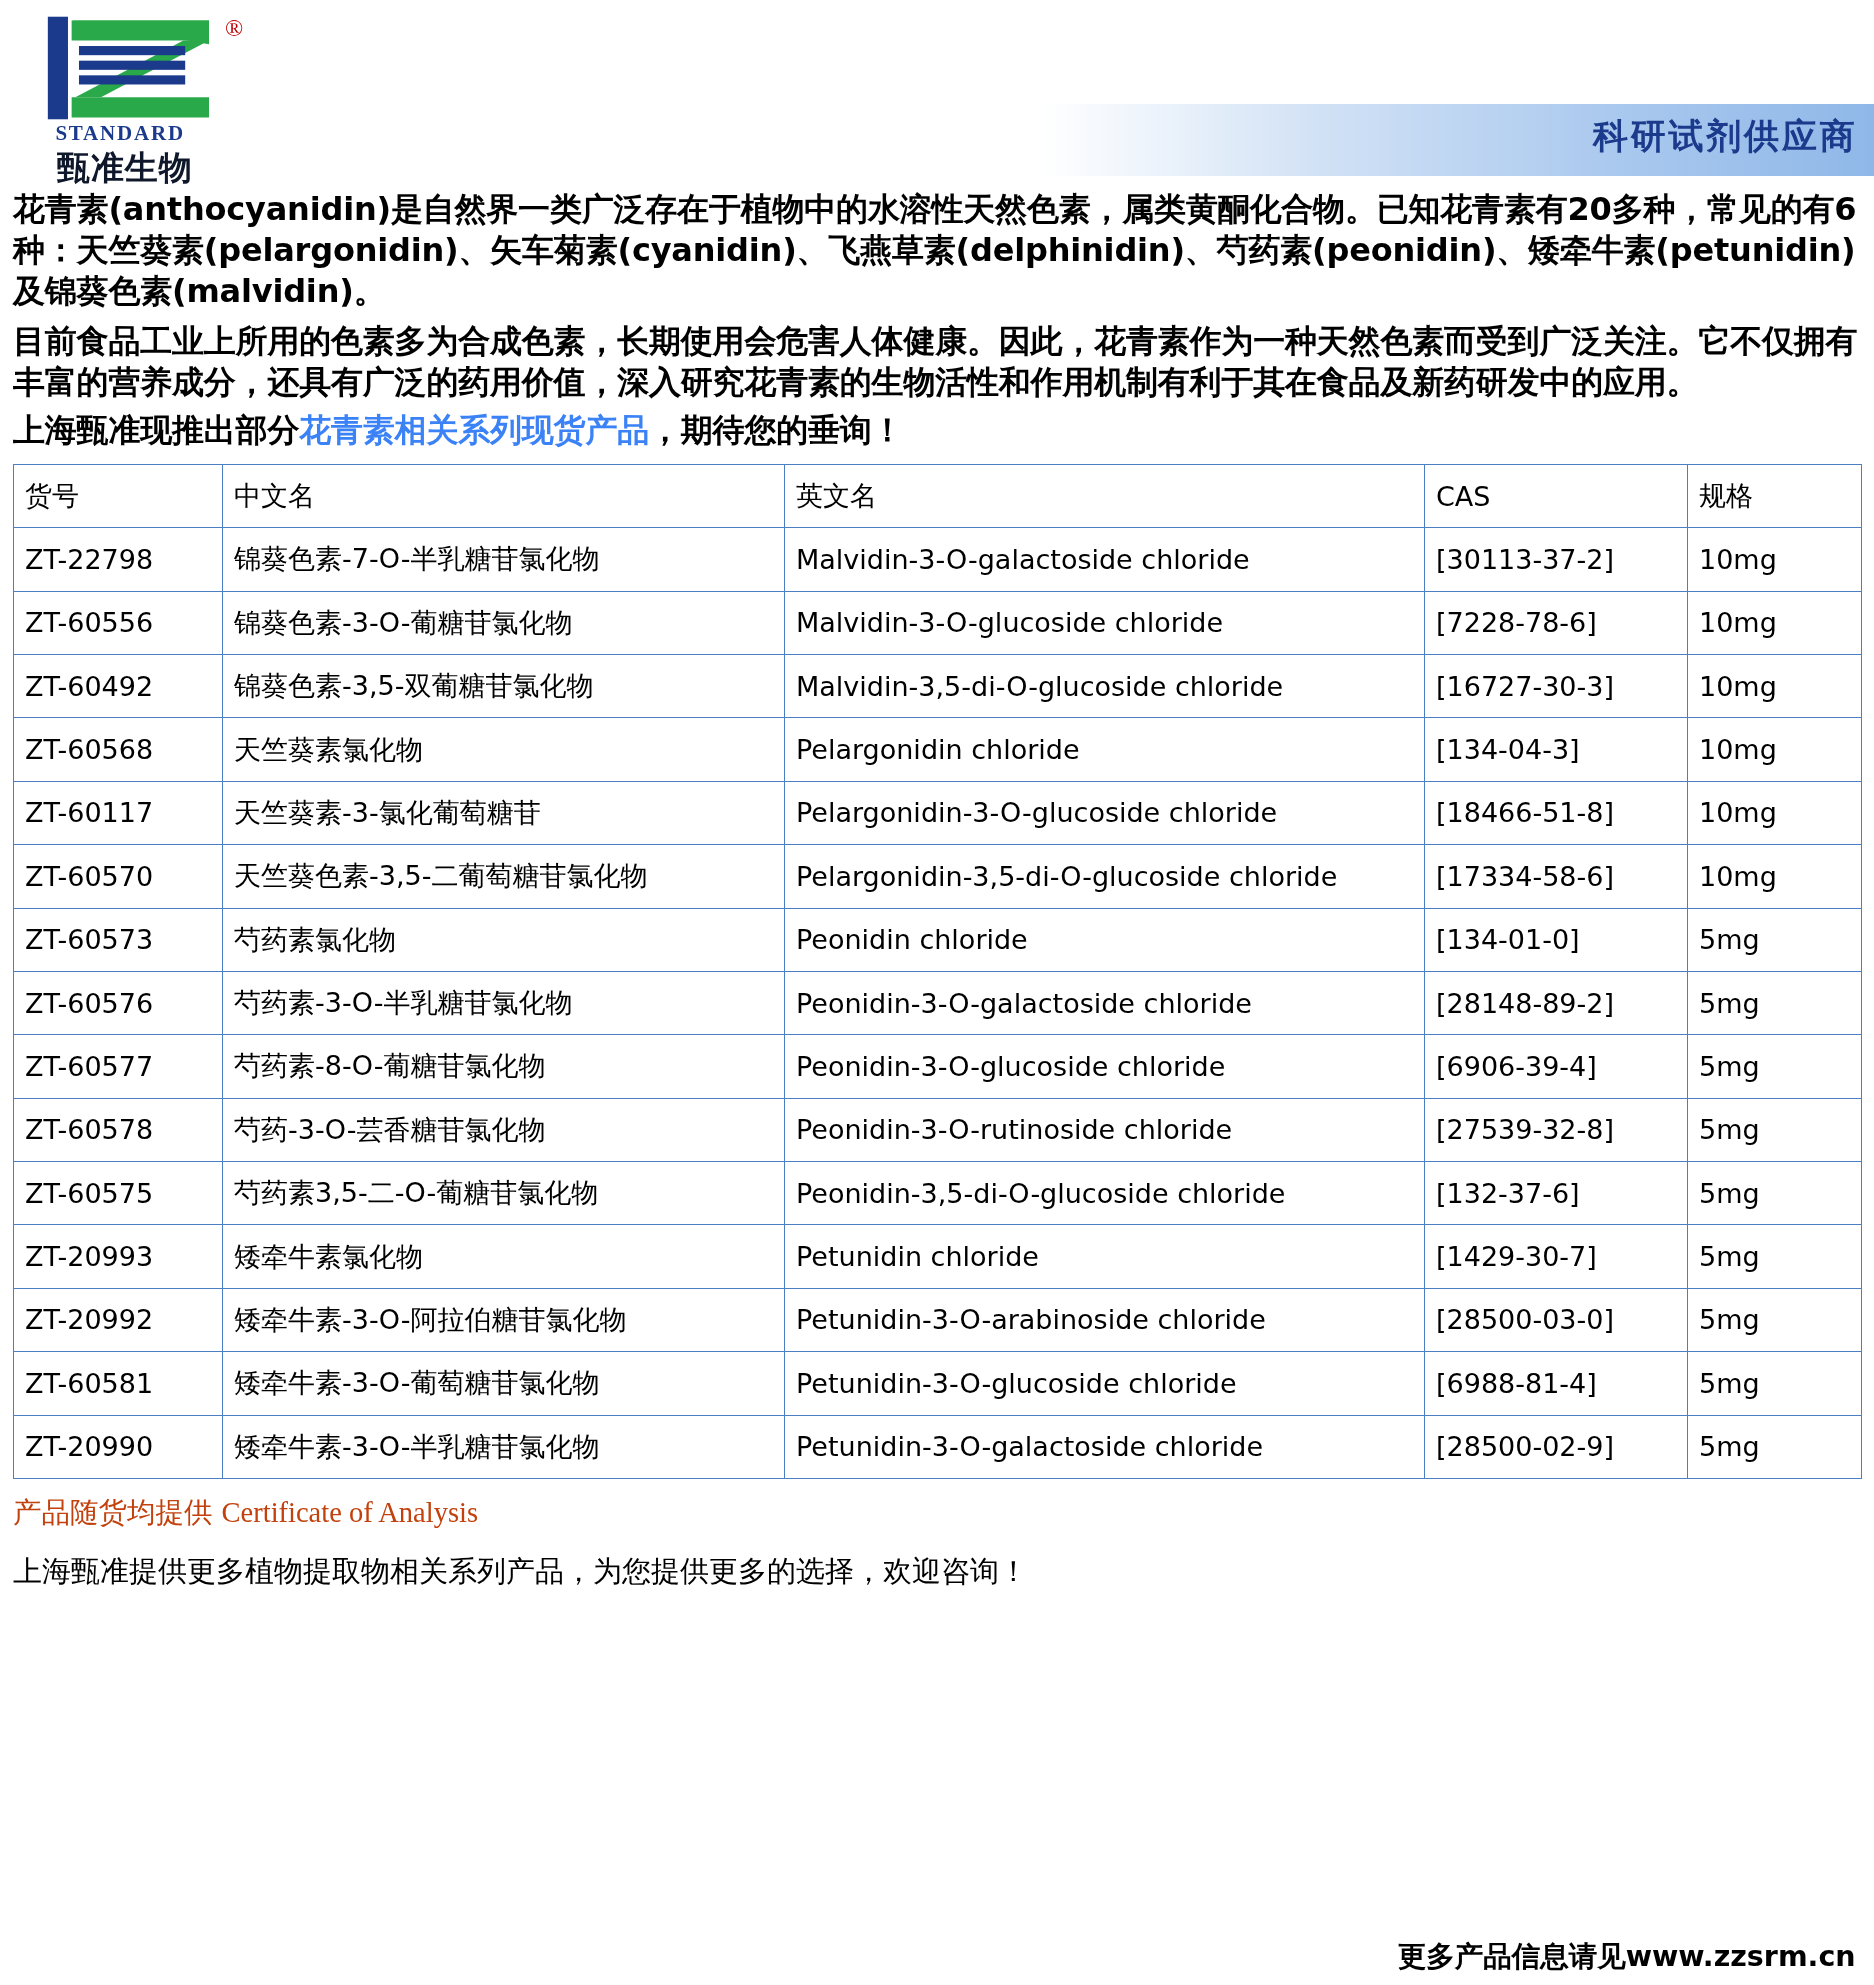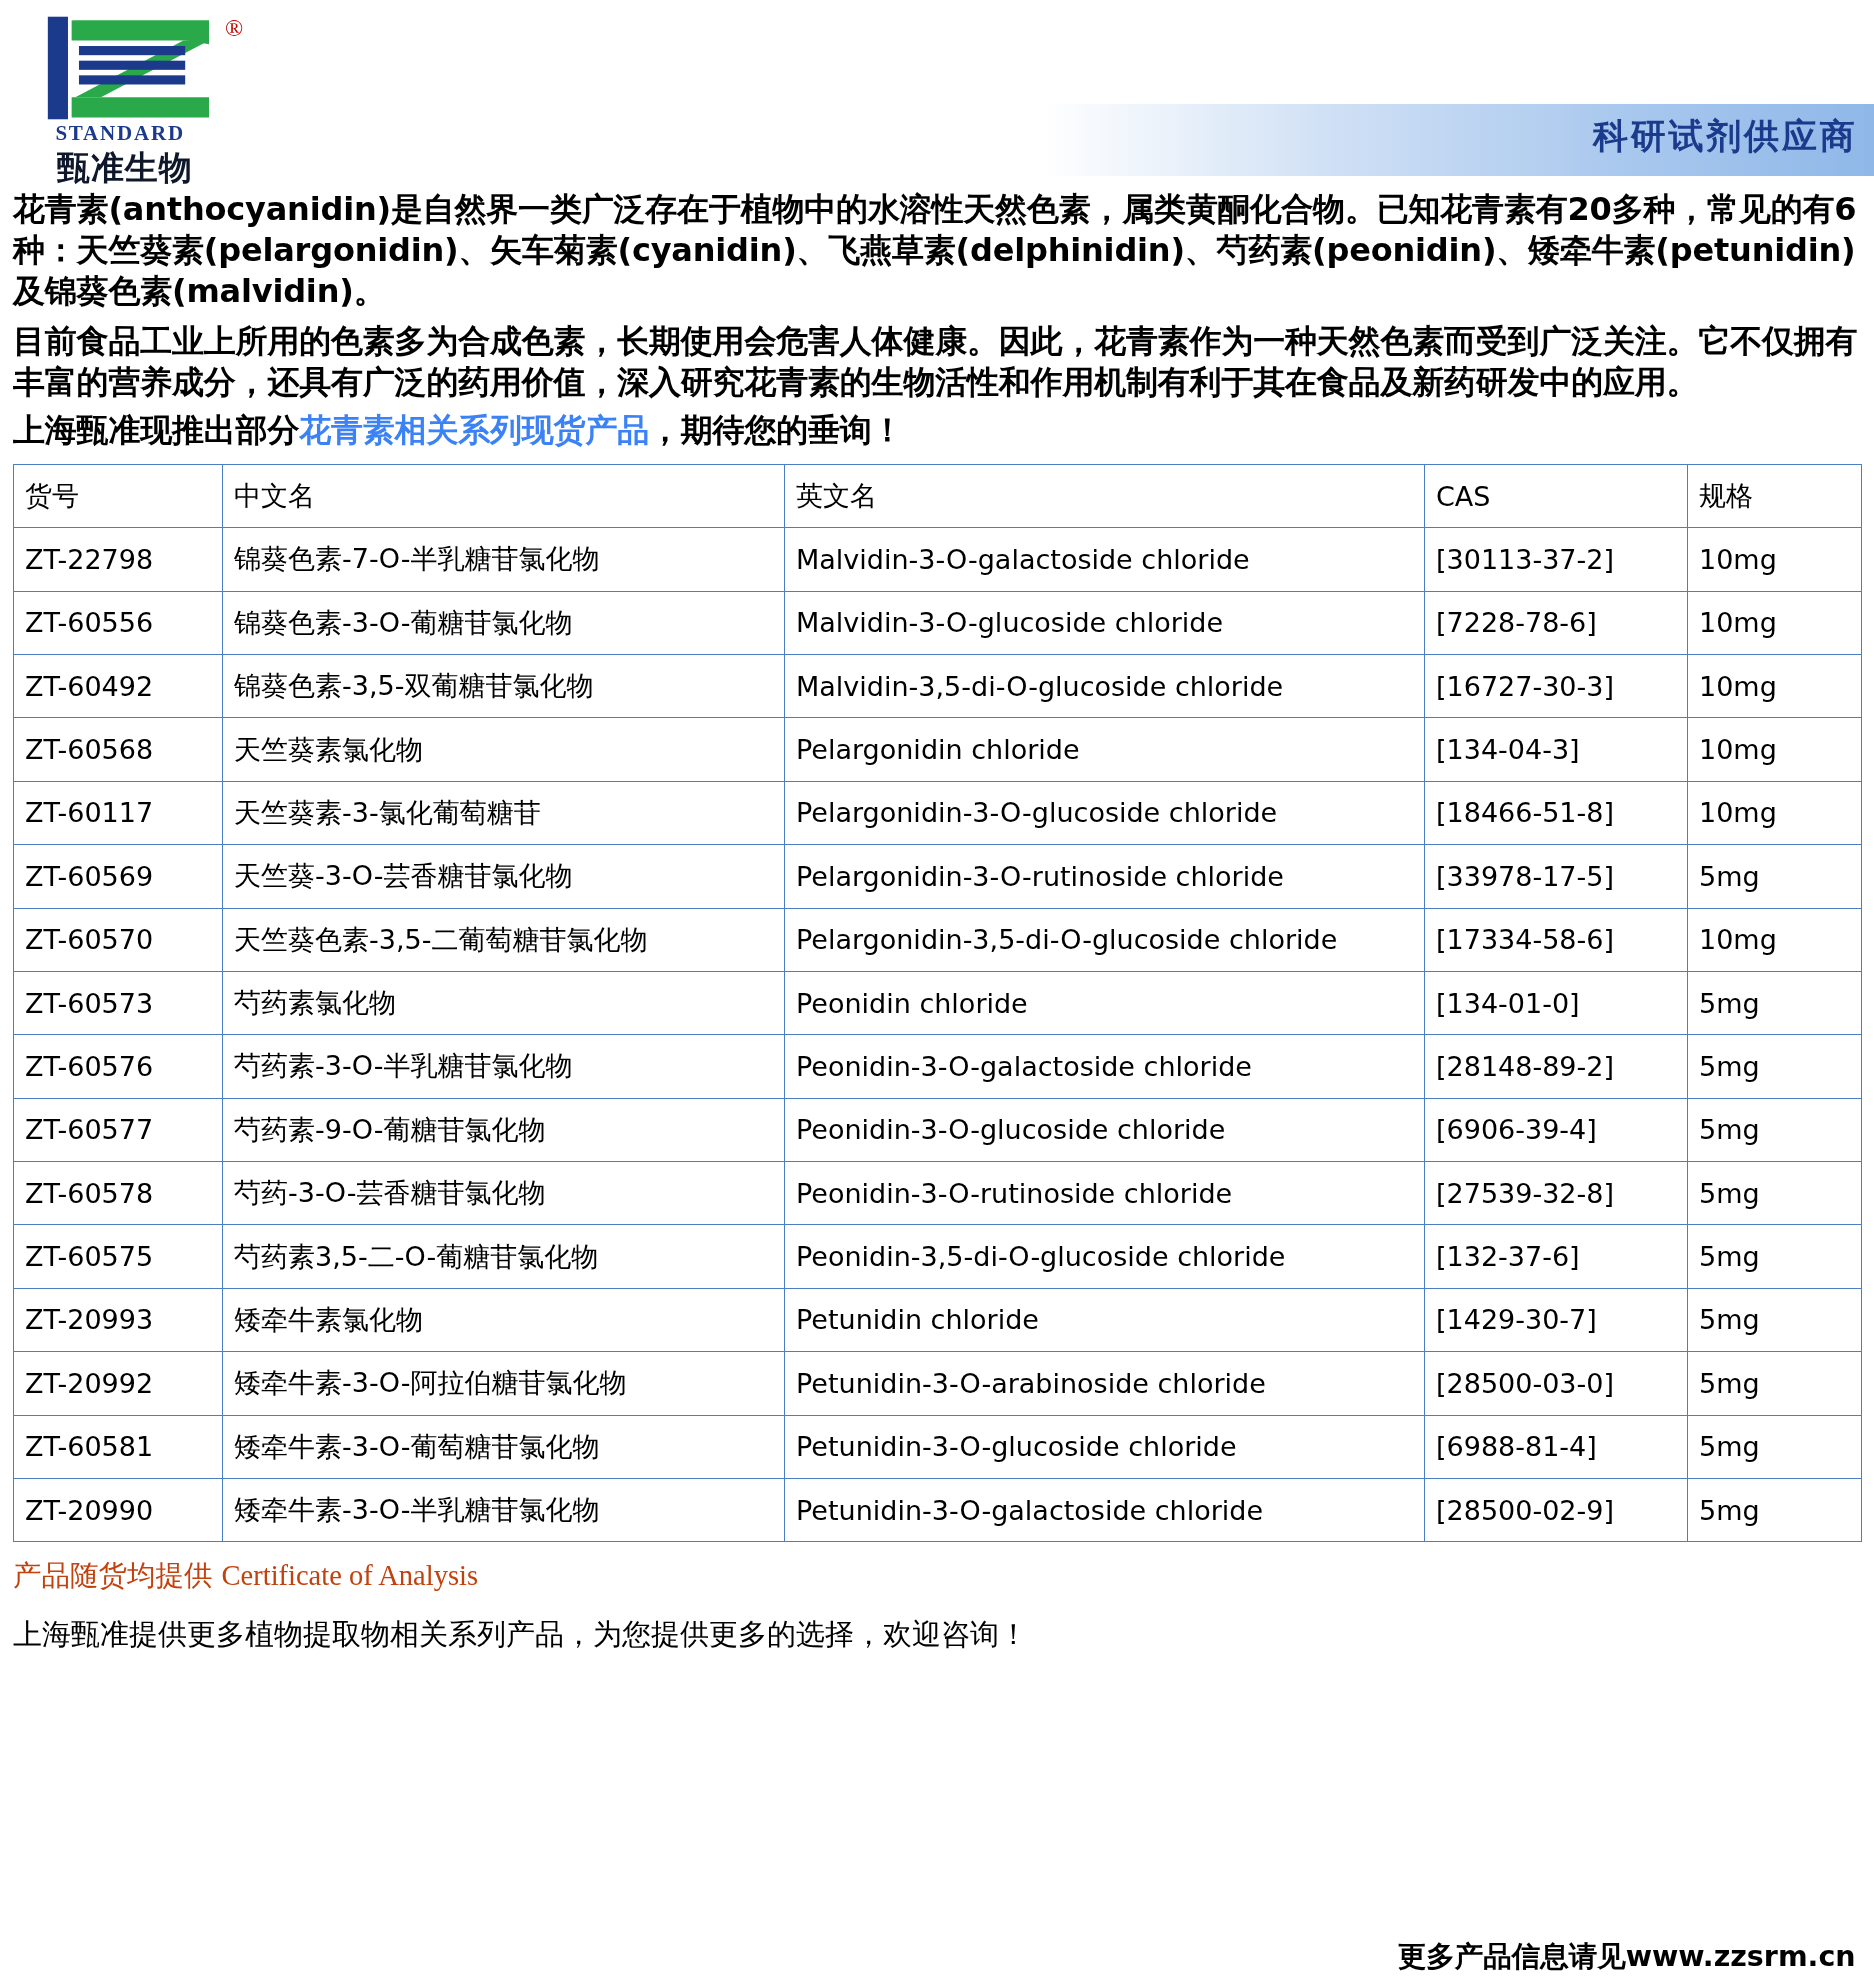--- a/index.html
+++ b/index.html
@@ -236,27 +236,20 @@
         <td class="spec-text">10mg</td>
       </tr>
       <tr>
         <td class="code-text">ZT-60117</td>
         <td>天竺葵素-3-氯化葡萄糖苷</td>
         <td class="en-text">Pelargonidin-3-O-glucoside chloride</td>
         <td class="cas-text">[18466-51-8]</td>
         <td class="spec-text">10mg</td>
       </tr>
       <tr>
-        <td class="code-text">ZT-60569</td>
-        <td>天竺葵-3-O-芸香糖苷氯化物</td>
-        <td class="en-text">Pelargonidin-3-O-rutinoside chloride</td>
-        <td class="cas-text">[33978-17-5]</td>
-        <td class="spec-text">5mg</td>
-      </tr>
-      <tr>
         <td class="code-text">ZT-60570</td>
         <td>天竺葵色素-3,5-二葡萄糖苷氯化物</td>
         <td class="en-text">Pelargonidin-3,5-di-O-glucoside chloride</td>
         <td class="cas-text">[17334-58-6]</td>
         <td class="spec-text">10mg</td>
       </tr>
       <tr>
         <td class="code-text">ZT-60573</td>
         <td>芍药素氯化物</td>
         <td class="en-text">Peonidin chloride</td>
@@ -265,21 +258,21 @@
       </tr>
       <tr>
         <td class="code-text">ZT-60576</td>
         <td>芍药素-3-O-半乳糖苷氯化物</td>
         <td class="en-text">Peonidin-3-O-galactoside chloride</td>
         <td class="cas-text">[28148-89-2]</td>
         <td class="spec-text">5mg</td>
       </tr>
       <tr>
         <td class="code-text">ZT-60577</td>
-        <td>芍药素-9-O-葡糖苷氯化物</td>
+        <td>芍药素-8-O-葡糖苷氯化物</td>
         <td class="en-text">Peonidin-3-O-glucoside chloride</td>
         <td class="cas-text">[6906-39-4]</td>
         <td class="spec-text">5mg</td>
       </tr>
       <tr>
         <td class="code-text">ZT-60578</td>
         <td>芍药-3-O-芸香糖苷氯化物</td>
         <td class="en-text">Peonidin-3-O-rutinoside chloride</td>
         <td class="cas-text">[27539-32-8]</td>
         <td class="spec-text">5mg</td>

